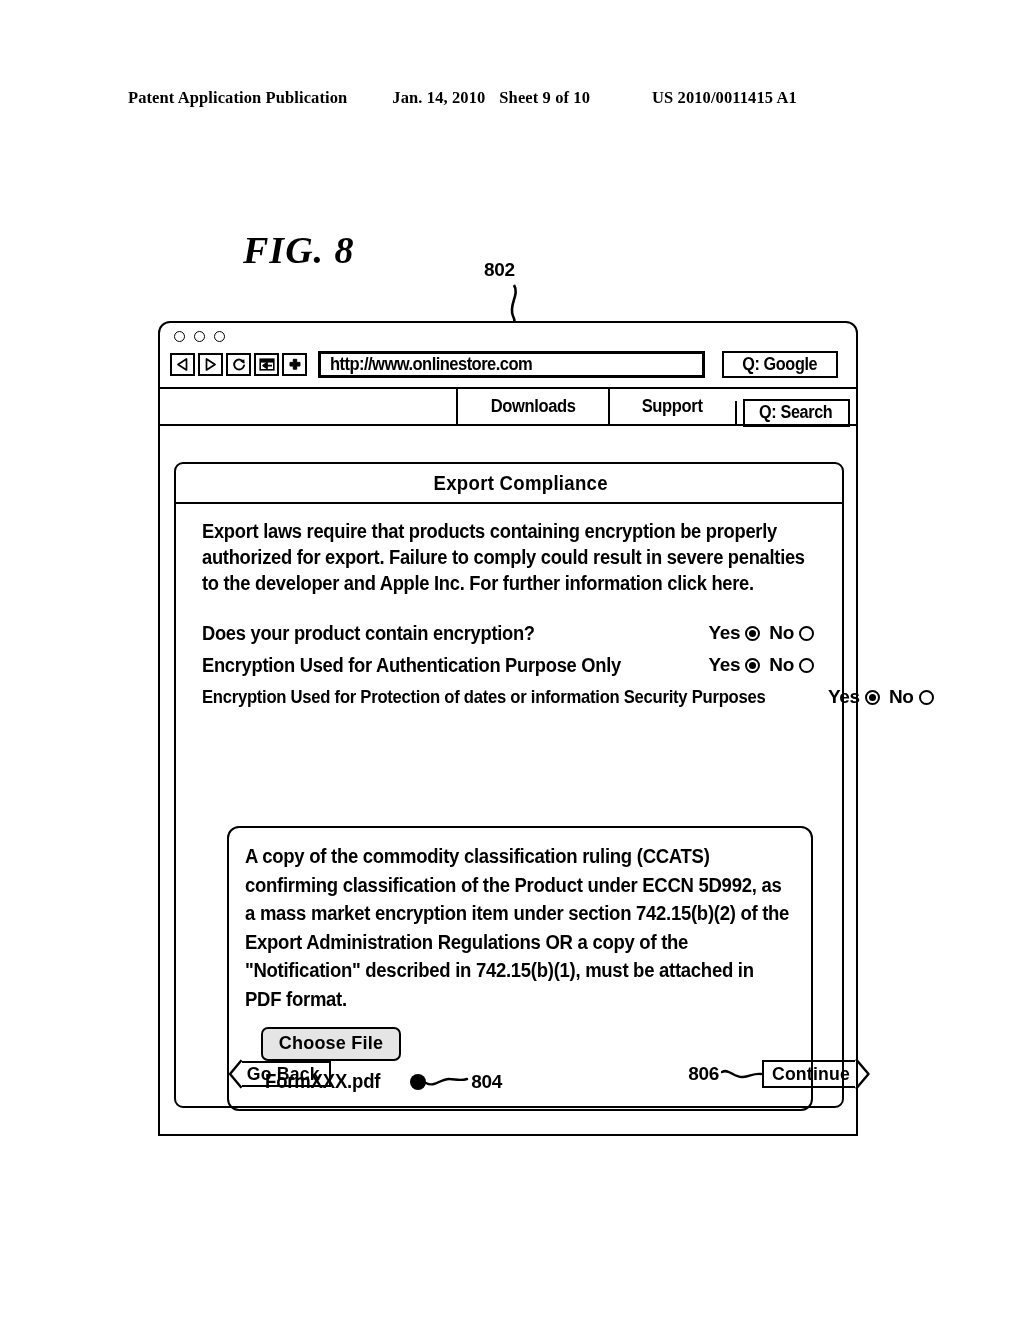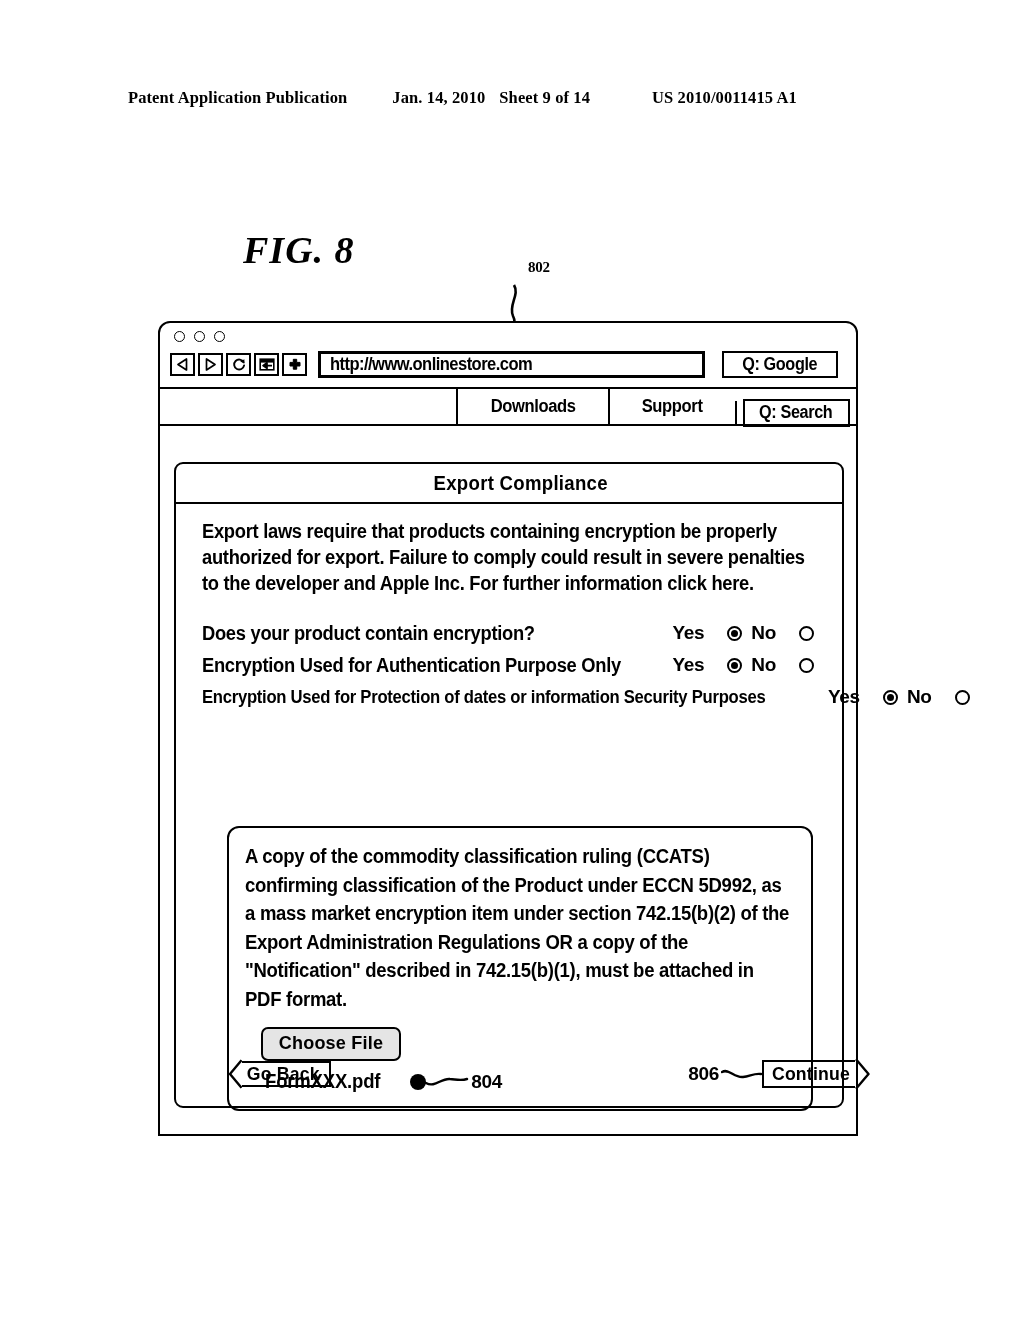--- a/index.html
+++ b/index.html
@@ -44,24 +44,24 @@
     font-style: italic;
     font-weight: bold;
     font-size: 38px;
     letter-spacing: 1px;
   }
 
   
   .callout-802 {
     position: absolute;
     top: 259px;
-    left: 528px;
-    font-family: Liberation Serif, serif;
-    font-weight: bold;
-    font-size: 15px;
+    left: 484px;
+    font-family: Liberation Sans, sans-serif;
+    font-weight: bold;
+    font-size: 19px;
     letter-spacing: -0.3px;
   }
   .leader-802 {
     position: absolute;
     top: 283px;
     left: 500px;
     width: 40px;
     height: 45px;
   }
 
@@ -265,21 +265,21 @@
   .q-row.row2 .q-label { transform: scaleX(0.94); }
   .q-row.row3 .q-label { font-size: 18.5px; transform: scaleX(0.9); }
   .q-answers {
     margin-left: auto;
     display: flex;
     align-items: center;
     gap: 9px;
     padding-right: 6px;
     white-space: nowrap;
   }
-  .ans-group { display: flex; align-items: center; gap: 23px; }
+  .ans-group { display: flex; align-items: center; gap: 5px; }
   .ans-label {
     font-family: "Liberation Sans Narrow", "Liberation Sans", sans-serif;
     font-size: 19px;
     font-weight: bold;
     letter-spacing: -0.3px;
   }
   .radio {
     width: 15px;
     height: 15px;
     border: 2.2px solid #000;
@@ -434,21 +434,21 @@
   }
   .continue-box span { display:inline-block; transform: scaleX(0.93); }
   .chev-right { display:block; }
 </style>
 </head>
 <body>
 
 <div class="pub-header">
   <span class="hdr-pub">Patent Application Publication</span>
   <span class="hdr-date">Jan. 14, 2010</span>
-  <span class="hdr-sheet">Sheet 9 of 14</span>
+  <span class="hdr-sheet">Sheet 9 of 10</span>
   <span class="hdr-num">US 2010/0011415 A1</span>
 </div>
 
 <div class="fig-caption">FIG. 8</div>
 
 <div class="callout-802">802</div>
 <svg class="leader-802" viewBox="0 0 40 45">
   <path d="M14,2 C20,12 8,22 13,33 C16,39 14,42 13,44" fill="none" stroke="#000" stroke-width="2.6"></path>
 </svg>
 

